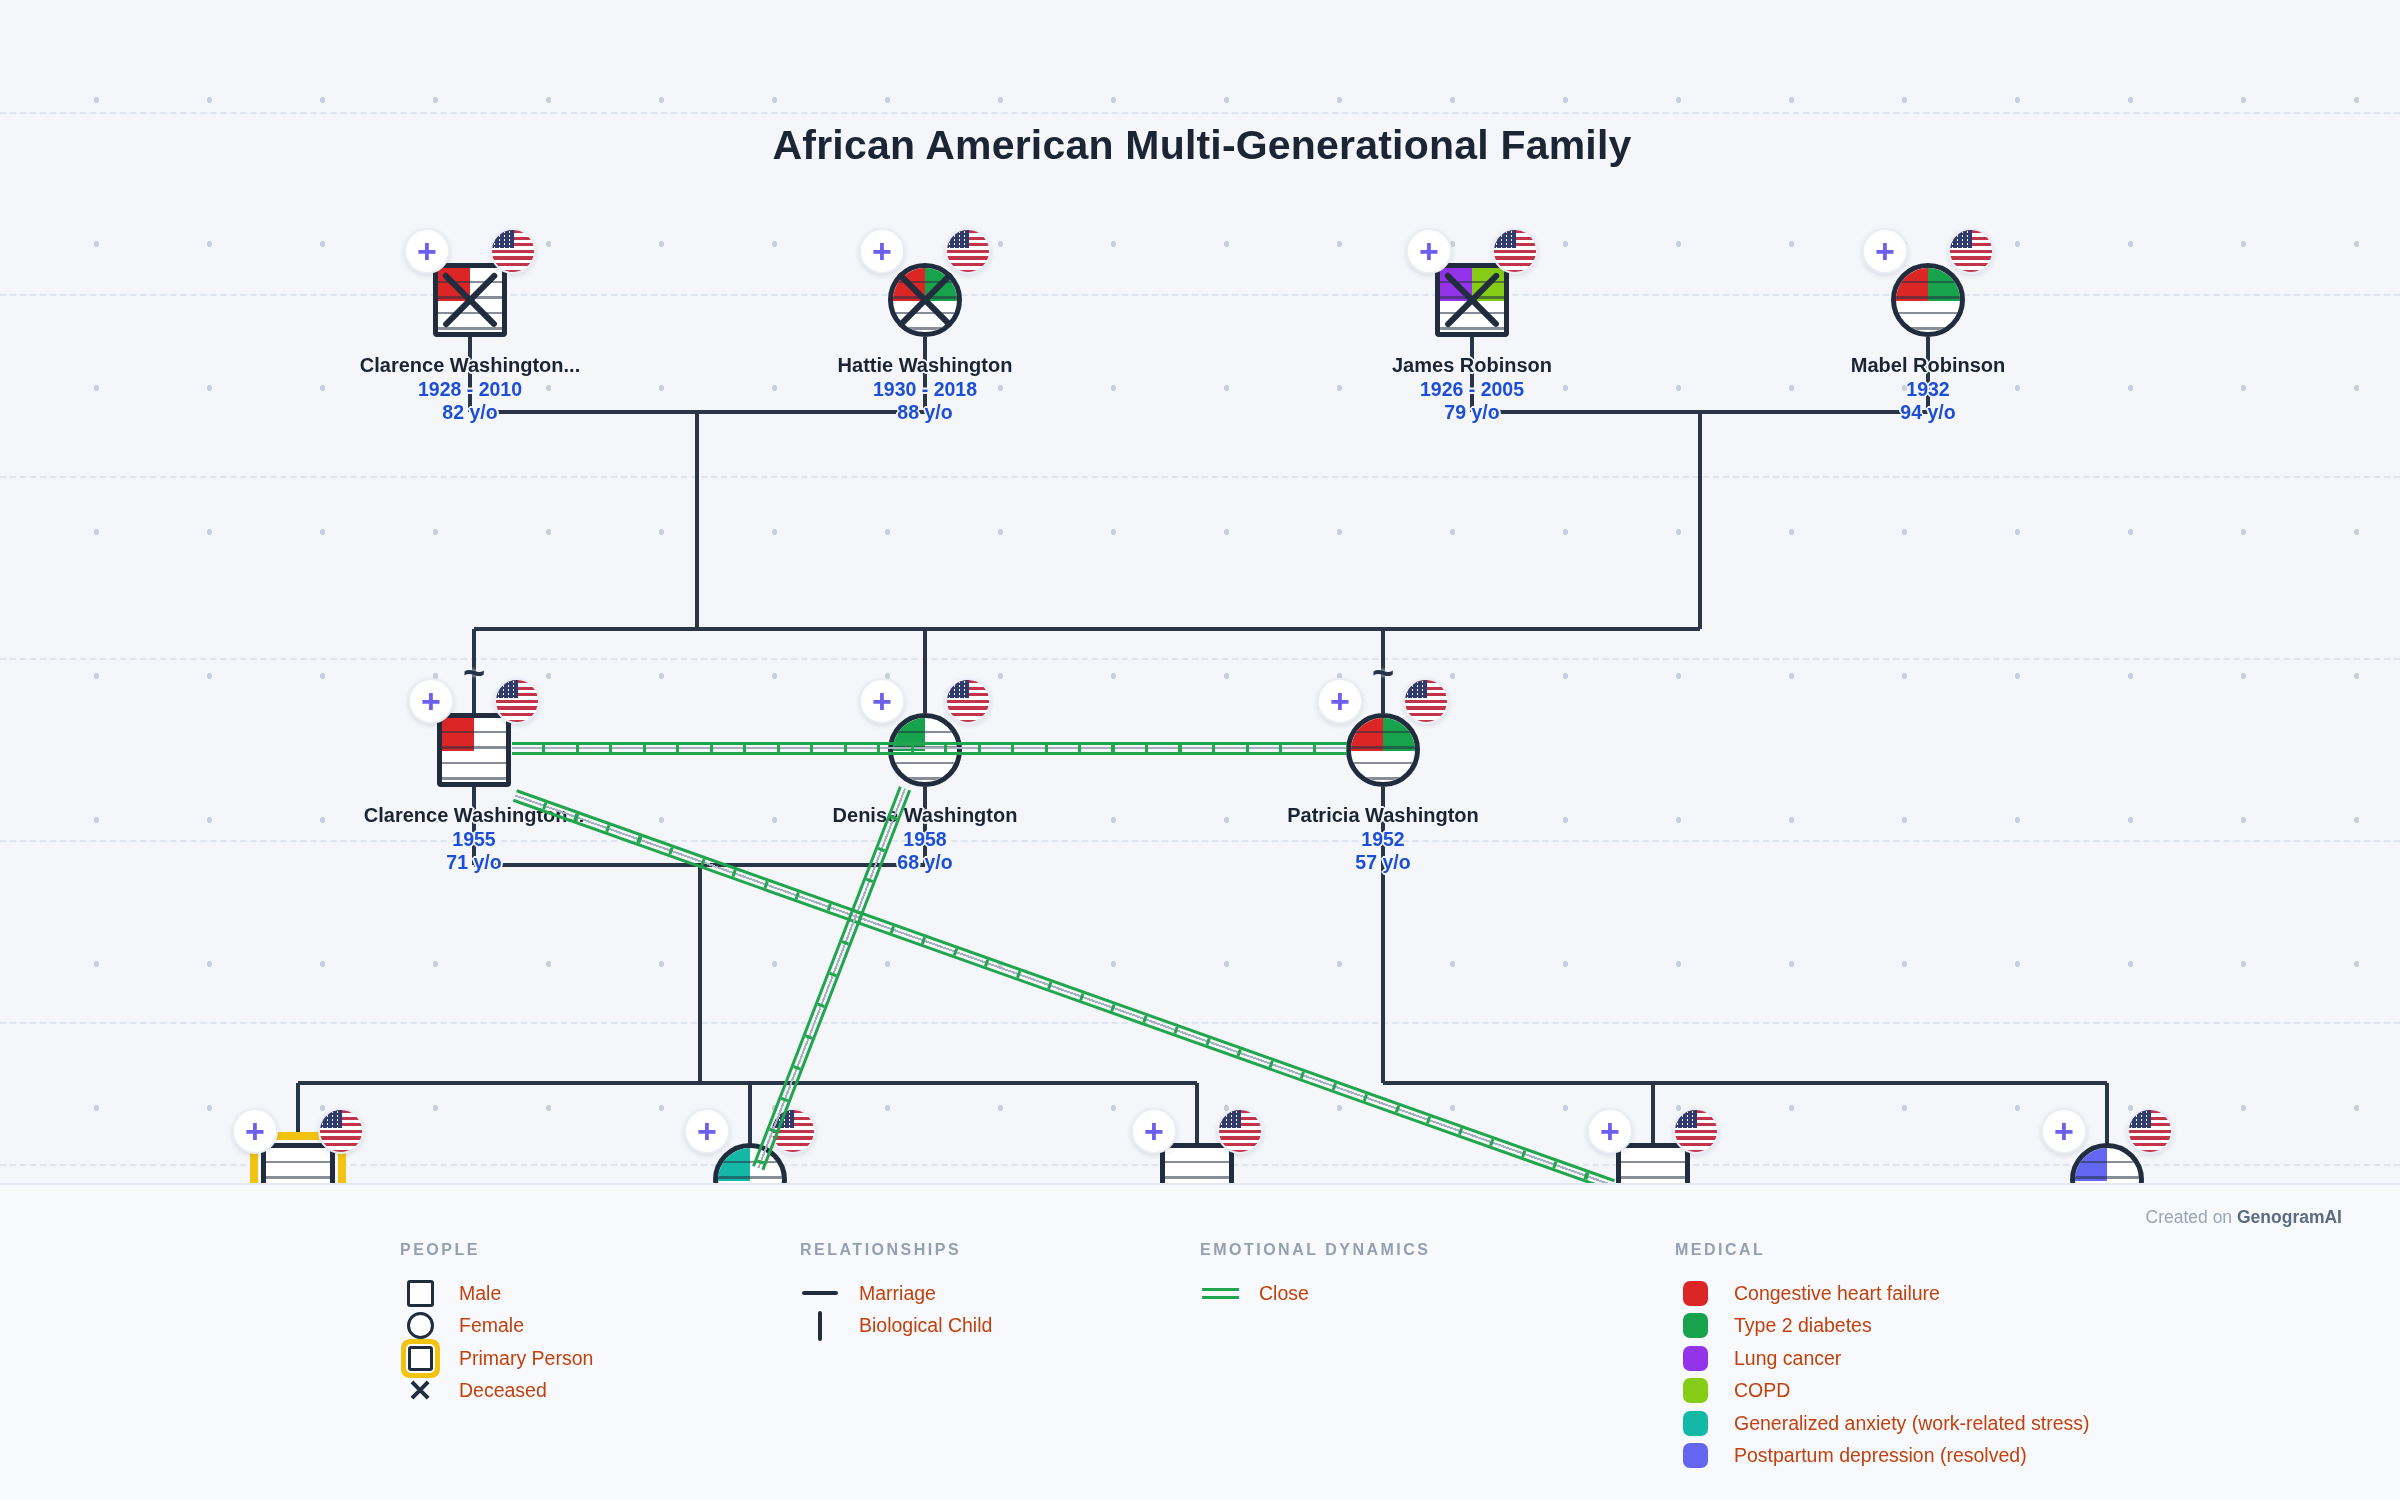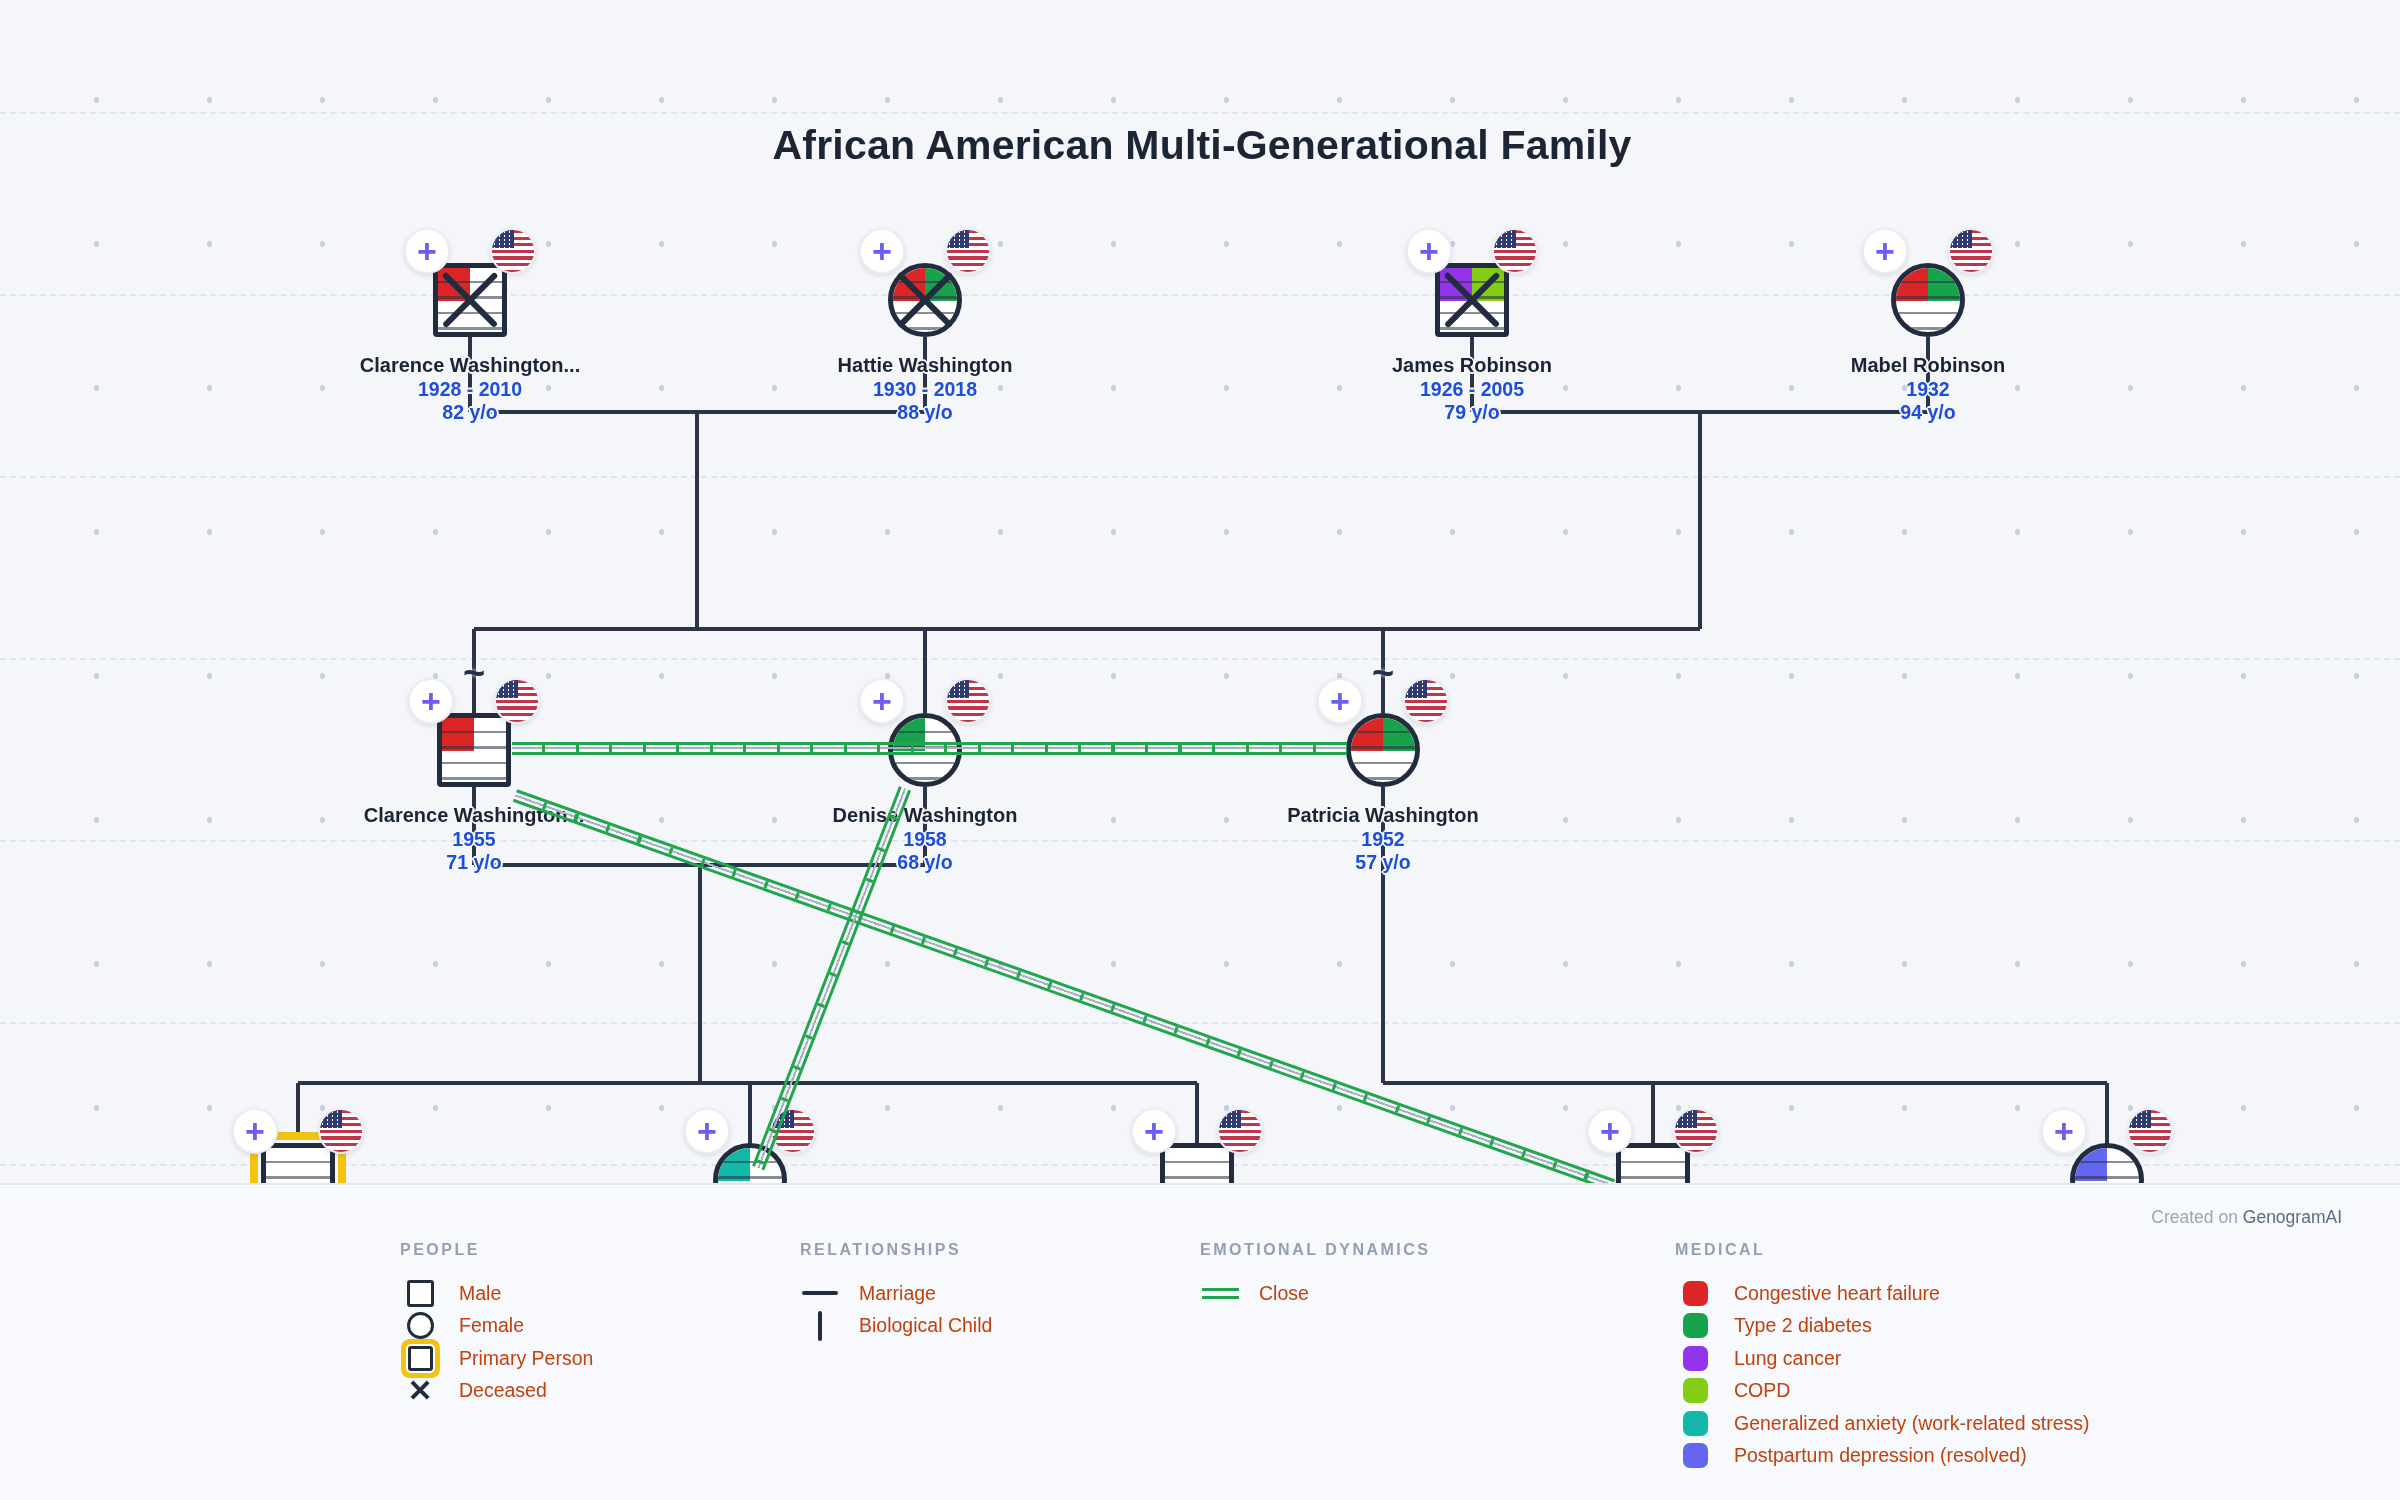--- a/index.html
+++ b/index.html
@@ -59,21 +59,21 @@
   .squiggle{position:absolute;top:-64px;left:50%;transform:translateX(-50%);
       font-size:38px;font-weight:700;color:#26324A;z-index:6;line-height:1;
       text-shadow:0 0 4px #F4F6FA;}
 
   
   .keypanel{position:absolute;left:0;top:1183px;width:2400px;height:317px;background:#F7F9FC;
       border-top:2px solid #E3E8F0;z-index:10;}
   .key-title{position:absolute;top:14px;left:0;width:100%;text-align:center;
       font-size:25px;font-weight:800;color:#1E2A3C;}
   .watermark{position:absolute;top:22px;right:58px;font-size:17.5px;color:#9AA5B6;}
-  .watermark b{color:#5C6B81;font-weight:400;}
+  .watermark b{color:#5C6B81;font-weight:700;}
   .kcol{position:absolute;top:56px;}
   .khead{font-size:16px;font-weight:800;letter-spacing:2.5px;color:#94A0B2;margin-bottom:18px;}
   .krow{display:flex;align-items:center;gap:19px;height:32.5px;}
   .klabel{font-size:19.5px;color:#c2410c;}
   .kicon{width:40px;display:flex;align-items:center;justify-content:center;flex:0 0 40px;}
   .ic-male{width:27px;height:27px;border:3.6px solid #212D3F;border-radius:3px;background:#fff;}
   .ic-female{width:27px;height:27px;border:3.6px solid #212D3F;border-radius:50%;background:#fff;}
   .ic-primary{width:25px;height:25px;border:3.4px solid #212D3F;border-radius:3px;background:#fff;
       box-shadow:0 0 0 2px #fff,0 0 0 7px #F2C411;}
   .ic-x{font-size:30px;font-weight:700;color:#212D3F;line-height:1;}

